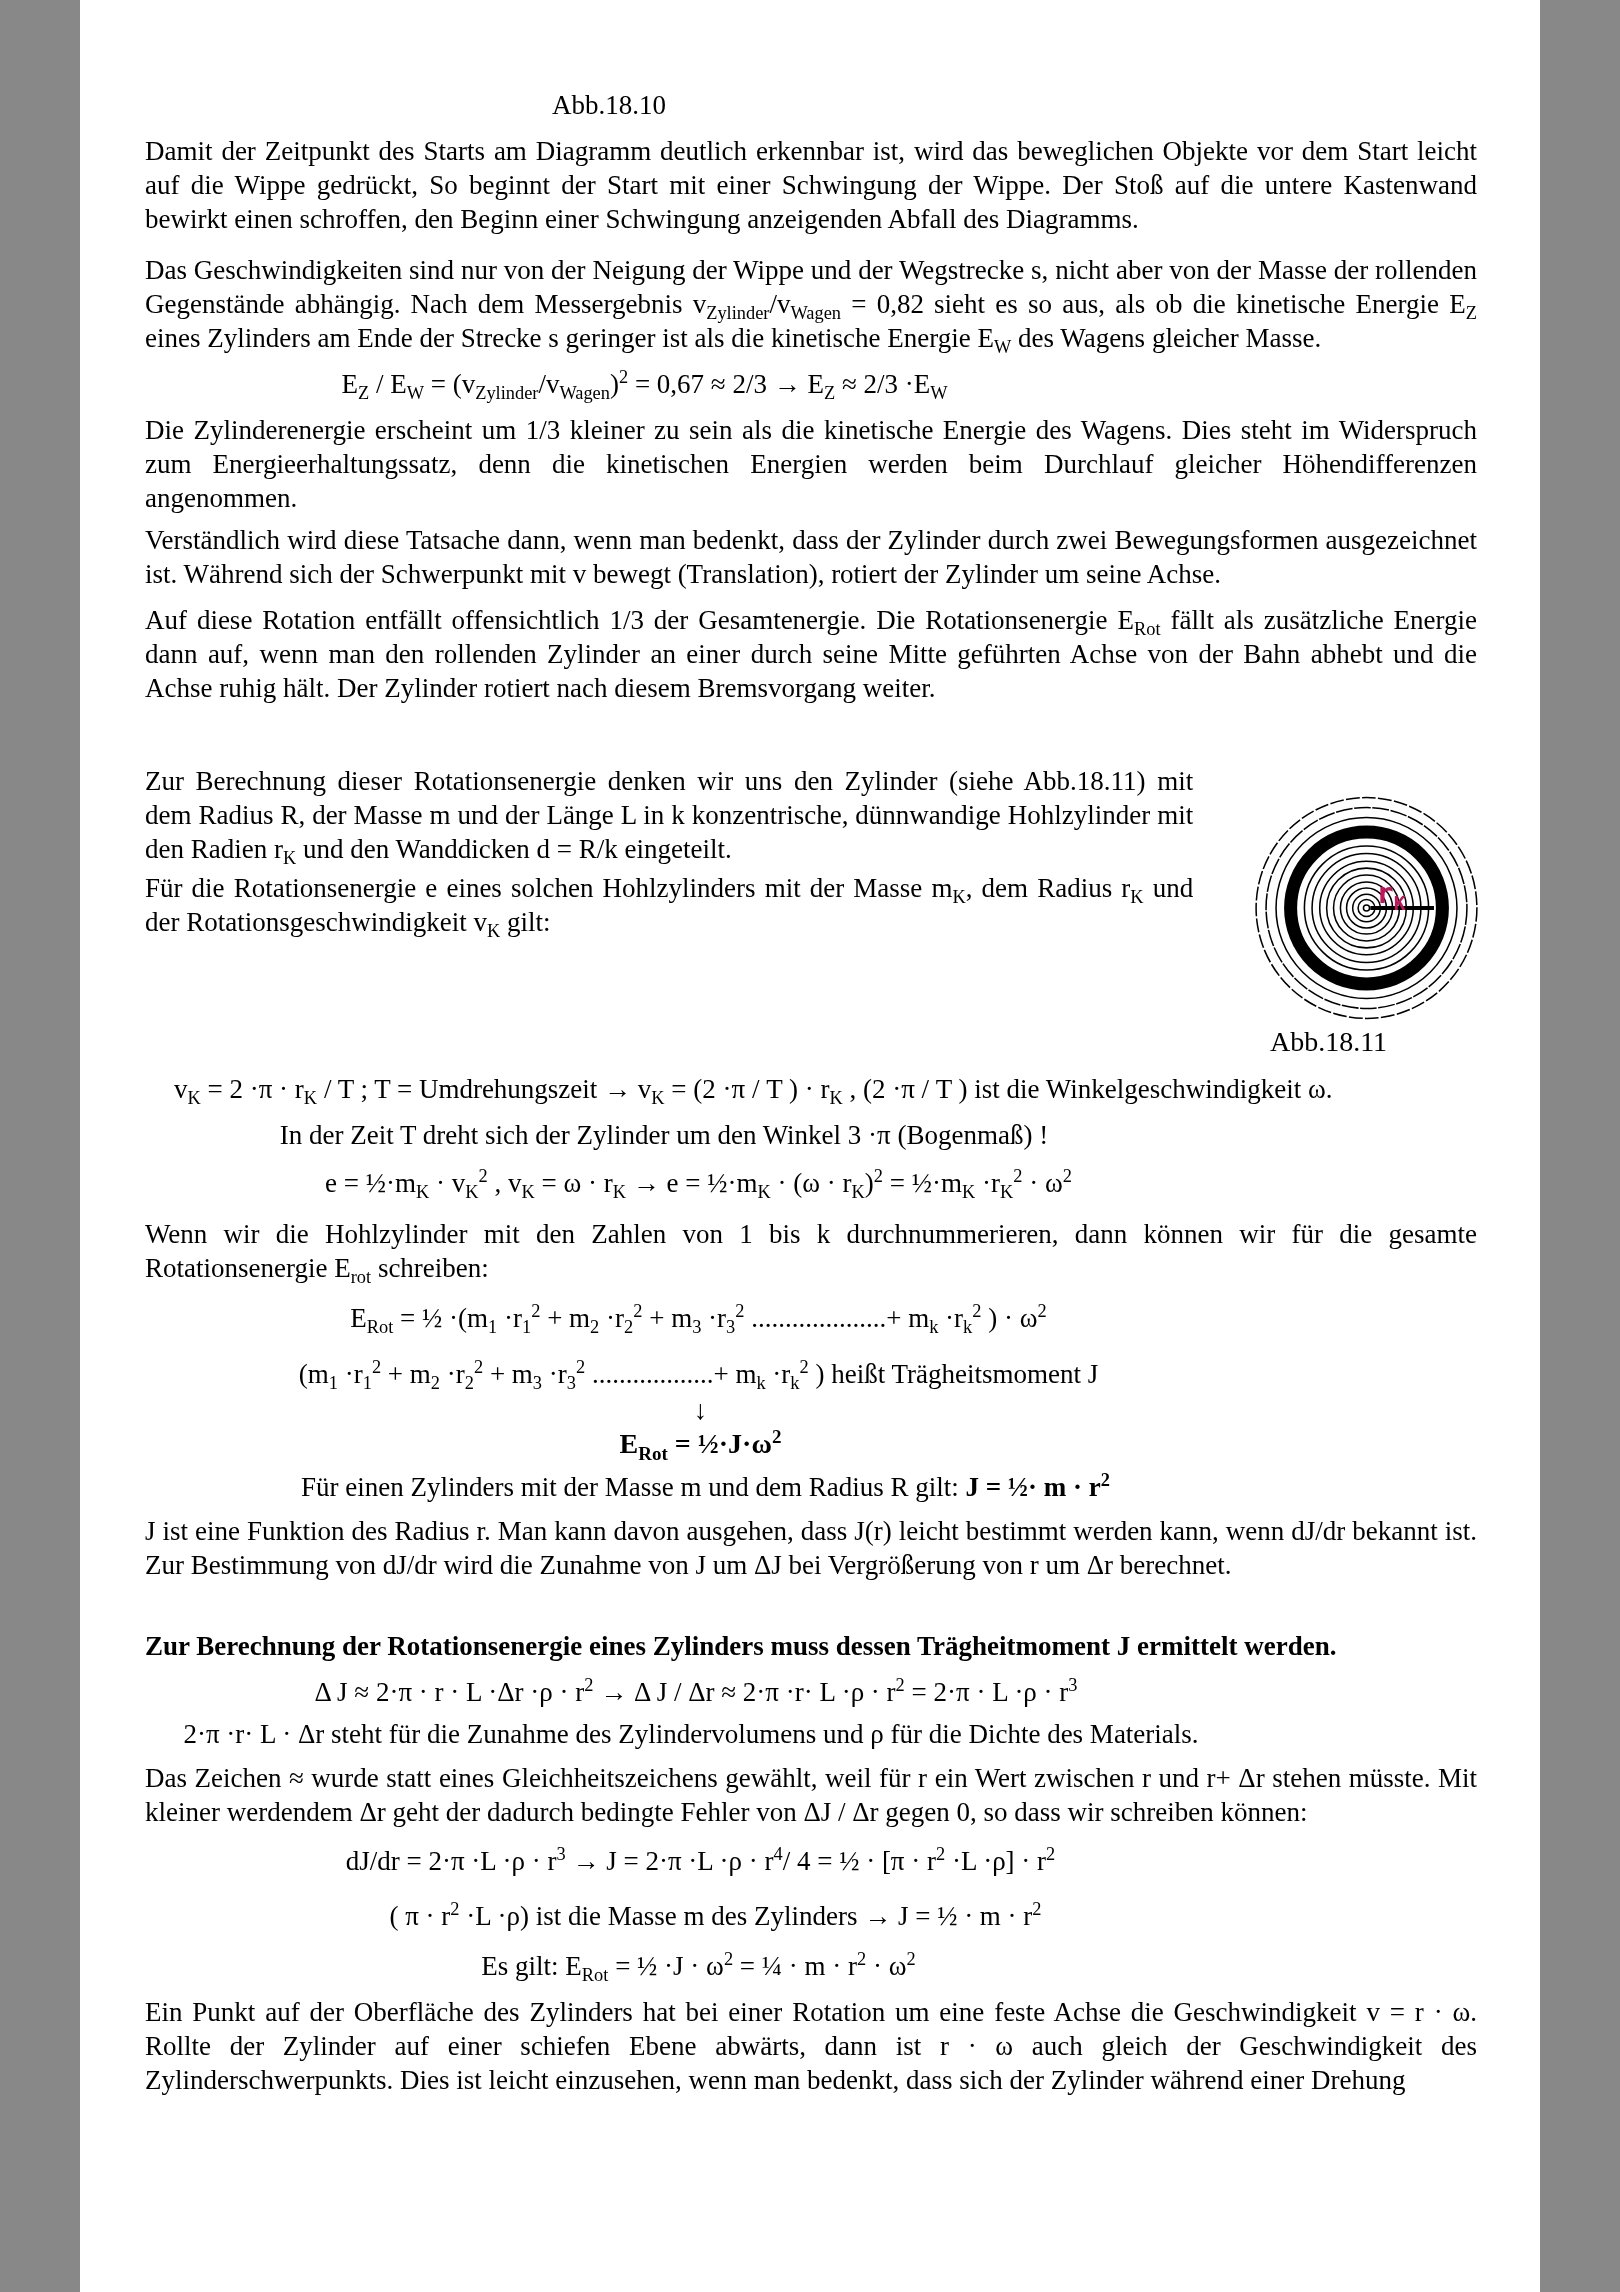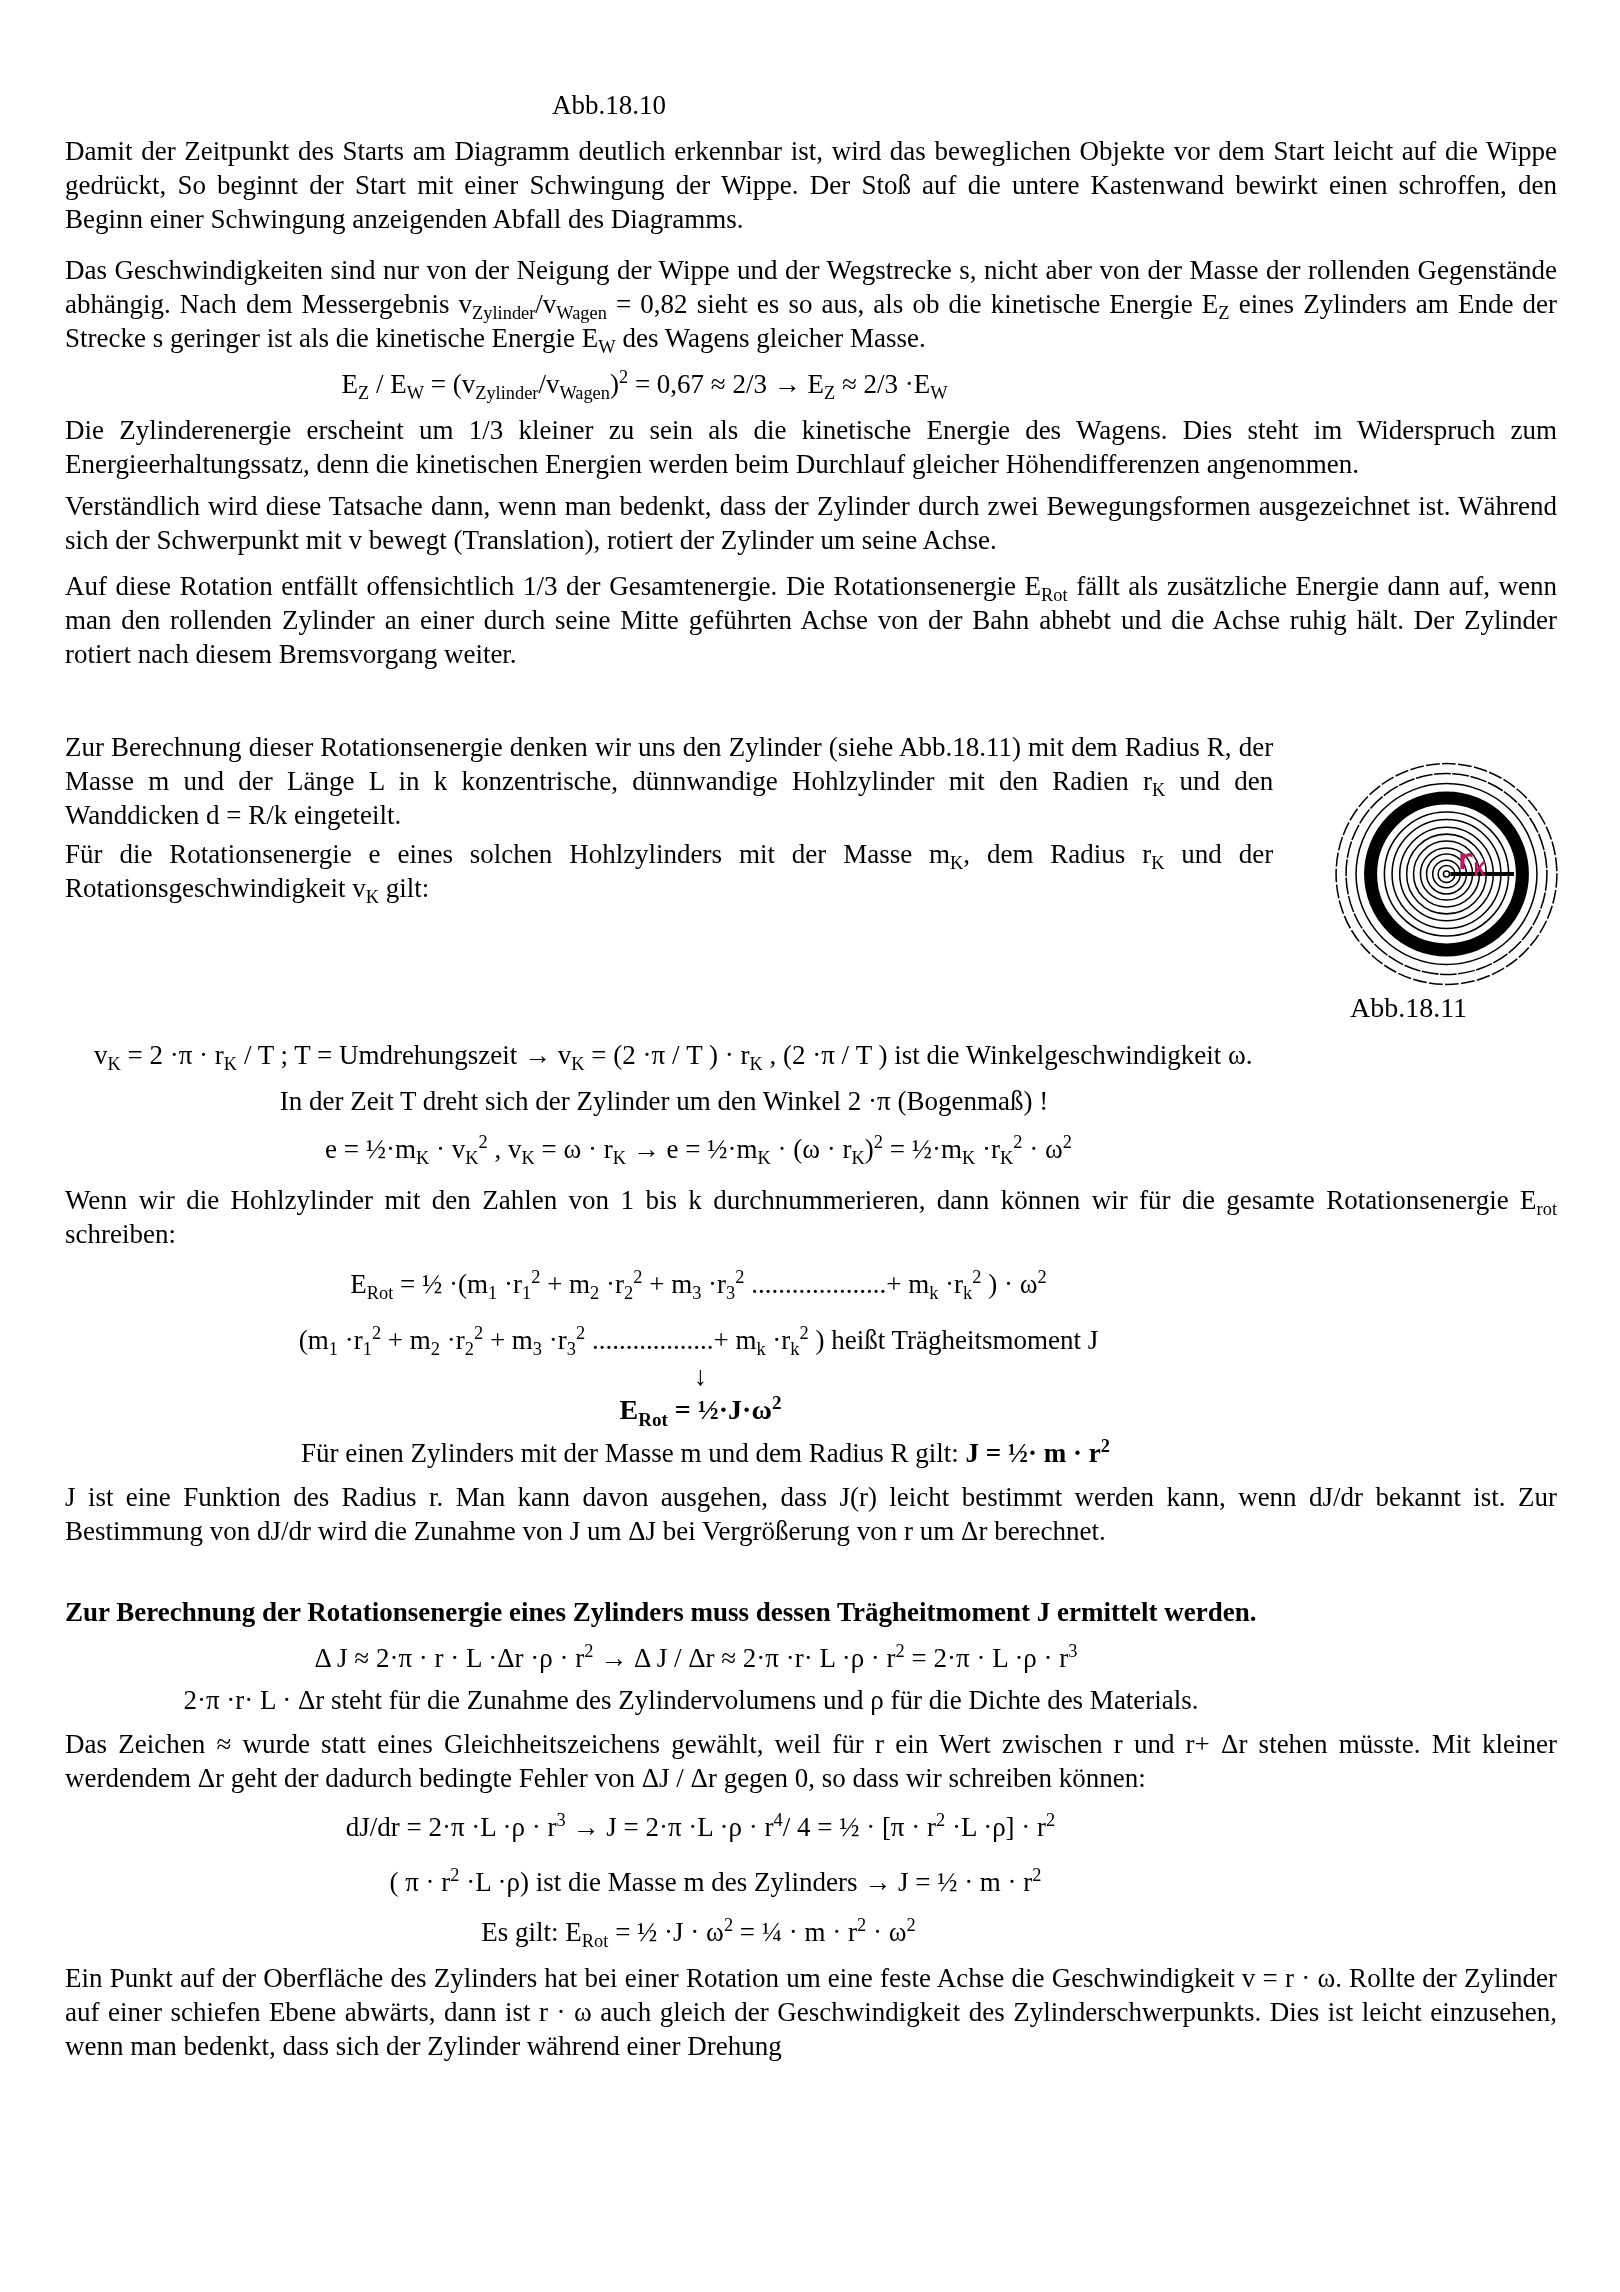--- a/index.html
+++ b/index.html
@@ -1,17 +1,17 @@
 <!DOCTYPE html>
 <html><head>
 <meta charset="utf-8">
 <style>
   html,body{margin:0;padding:0;background:#888;}
   .page{
-    width:1620px;height:2293px;background:#ffffff;color:#000;
+    width:1460px;height:2293px;background:#ffffff;color:#000;
     font-family:"Liberation Serif", serif;
     font-size:27px;line-height:34px;
     box-sizing:border-box;padding:88px 63px 0 65px;
     position:relative;overflow:hidden;margin:0 auto;
   }
   .title{text-align:center;padding-right:404px;}
   .para{text-align:justify;margin:0;}
   .formula{text-align:center;white-space:nowrap;margin:0;}
   .formula-left{white-space:nowrap;margin:0;}
   .bold{font-weight:bold;}
@@ -70,21 +70,21 @@
       </svg>
       <span class="fig-label">r<sub>K</sub></span>
       <div class="fig-caption">Abb.18.11</div>
     </div>
     <div class="para" style="margin-top:59px">Zur Berechnung dieser Rotationsenergie denken wir uns den Zylinder (siehe Abb.18.11) mit dem Radius R, der Masse m und der Länge L in k konzentrische, dünnwandige Hohlzylinder mit den Radien r<sub>K</sub>   und  den Wanddicken  d = R/k  eingeteilt.</div>
     <div class="para" style="margin-top:5.9px">Für die Rotationsenergie e eines solchen Hohlzylinders mit der Masse m<sub>K</sub>, dem Radius r<sub>K</sub> und der Rotationsgeschwindigkeit v<sub>K</sub> gilt:</div>
   </div>
 
   <div class="formula-left" style="clear:both;margin-left:29px">v<sub>K</sub> = 2 ·π · r<sub>K</sub> / T ;   T = Umdrehungszeit  →   v<sub>K</sub> = (2 ·π / T ) · r<sub>K</sub> ,     (2 ·π / T ) ist die Winkelgeschwindigkeit ω.</div>
 
-  <div class="formula" style="margin-top:11.8px;padding-right:294px">In der Zeit T dreht sich der Zylinder um den Winkel 2 ·π (Bogenmaß) !</div>
+  <div class="formula" style="margin-top:11.8px;padding-right:294px">In der Zeit T dreht sich der Zylinder um den Winkel 3 ·π (Bogenmaß) !</div>
 
   <div class="formula" style="margin-top:13.7px;padding-right:225px">e = ½·m<sub>K</sub> · v<sub>K</sub><sup>2</sup> ,     v<sub>K</sub> = ω · r<sub>K</sub>    →     e = ½·m<sub>K</sub> · (ω · r<sub>K</sub>)<sup>2</sup>    =    ½·m<sub>K</sub> ·r<sub>K</sub><sup>2</sup> · ω<sup>2</sup></div>
 
   <div class="para" style="margin-top:17.6px">Wenn wir die Hohlzylinder mit den Zahlen von 1 bis k durchnummerieren, dann können wir für die gesamte Rotationsenergie E<sub>rot</sub> schreiben:</div>
 
   <div class="formula" style="margin-top:15.7px;padding-right:225px">E<sub>Rot</sub> = ½ ·(m<sub>1</sub> ·r<sub>1</sub><sup>2</sup> + m<sub>2</sub> ·r<sub>2</sub><sup>2</sup> + m<sub>3</sub> ·r<sub>3</sub><sup>2</sup> ....................+ m<sub>k</sub> ·r<sub>k</sub><sup>2</sup> ) · ω<sup>2</sup></div>
 
   <div class="formula" style="margin-top:21.6px;padding-right:225px">(m<sub>1</sub> ·r<sub>1</sub><sup>2</sup> + m<sub>2</sub> ·r<sub>2</sub><sup>2</sup> + m<sub>3</sub> ·r<sub>3</sub><sup>2</sup> ..................+ m<sub>k</sub> ·r<sub>k</sub><sup>2</sup> ) heißt Trägheitsmoment J</div>
 
   <div class="formula" style="margin-top:2px;padding-right:221px">↓</div>

